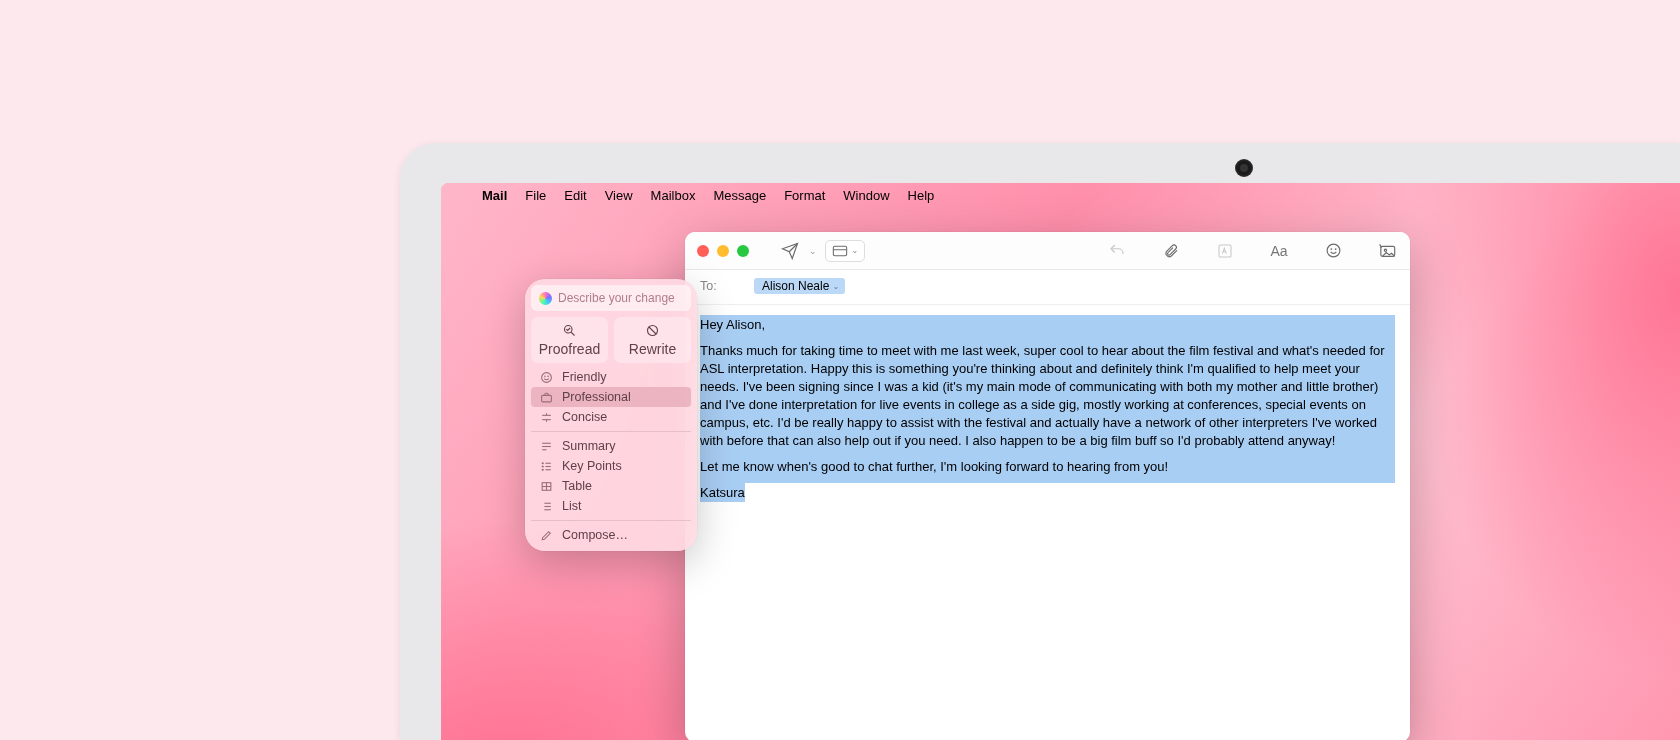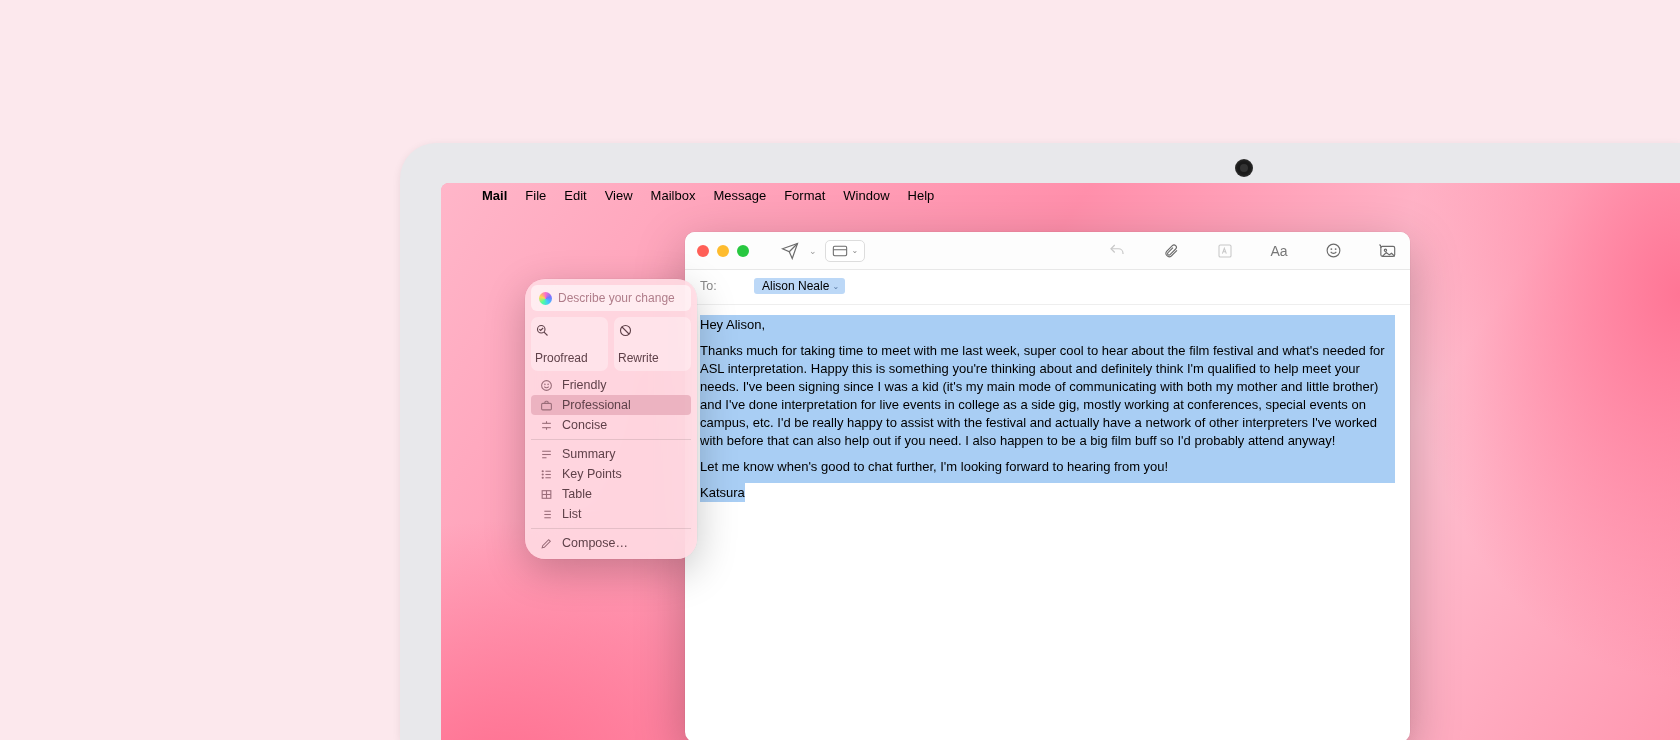--- a/index.html
+++ b/index.html
@@ -127,22 +127,22 @@
   color:#b07d8a; font-size:12px; gap:6px;
 }
 .wt-search .spark{
   width:13px;height:13px;border-radius:50%;
   background: conic-gradient(#ff6ec7,#7873ff,#42c6ff,#51ff9d,#ffd84d,#ff6ec7);
 }
 .wt-buttons { display:flex; gap:6px; margin-top:6px;}
 .wt-btn {
   flex:1; background:rgba(255,255,255,.35);
   border-radius:7px; padding:6px 4px 6px;
-  display:flex; flex-direction:column; align-items:flex-start; gap:13px;
-  color:#5f4149; font-size:12px;
+  display:flex; flex-direction:column; align-items:center; gap:3px;
+  color:#5f4149; font-size:14px;
 }
 .wt-list { margin-top:4px; }
 .wt-item {
   display:flex; align-items:center; gap:9px;
   padding:3px 8px; border-radius:4px; color:#5f4149;
 }
 .wt-item.selected { background: rgba(229,167,183,.75); }
 .wt-item .ic { width:14px; color:#9a6d79; display:inline-flex; justify-content:center;}
 .wt-sep { height:1px; background:rgba(0,0,0,.1); margin:4px 0;}
 svg { display:block; }

